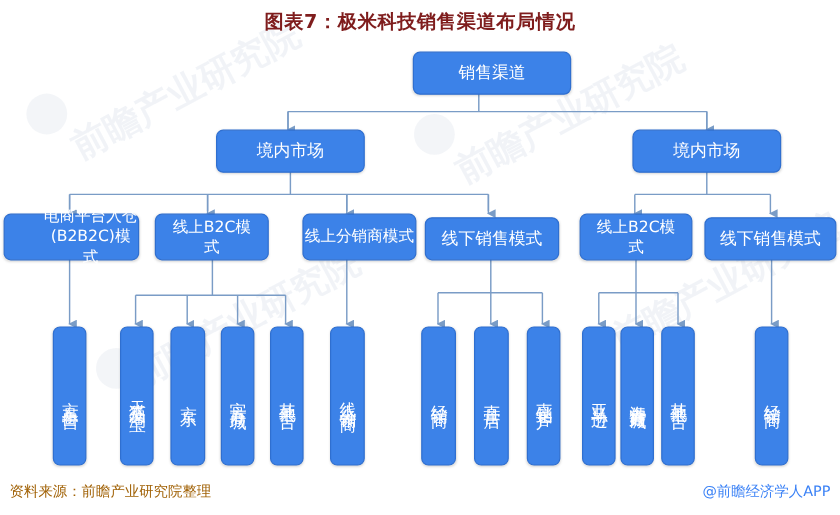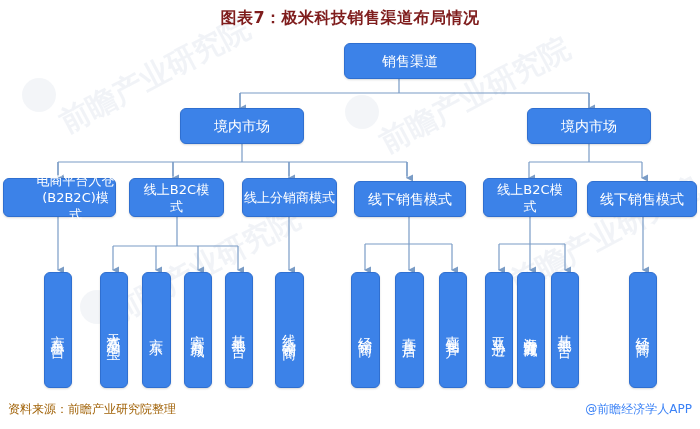--- a/index.html
+++ b/index.html
@@ -91,21 +91,21 @@
 <div class="node" style="left:527px;top:108px;width:124px;height:36px;font-size:14px;">
   <span>境内市场</span>
 </div>
 
 <div class="node" style="left:3px;top:178px;width:113px;height:39px;padding-left:32px;">
   <span>电商平台入仓(B2B2C)模式</span>
 </div>
 <div class="node" style="left:129px;top:178px;width:95px;height:39px;padding:0 10px;">
   <span>线上B2C模式</span>
 </div>
-<div class="node" style="left:242px;top:178px;width:95px;height:39px;padding:0 0;">
+<div class="node" style="left:252px;top:178px;width:95px;height:39px;padding:0 0;">
   <span>线上分销商模式</span>
 </div>
 <div class="node" style="left:354px;top:181px;width:112px;height:36px;font-size:14px;">
   <span>线下销售模式</span>
 </div>
 <div class="node" style="left:483px;top:178px;width:94px;height:39px;padding:0 10px;">
   <span>线上B2C模式</span>
 </div>
 <div class="node" style="left:587px;top:181px;width:110px;height:36px;font-size:14px;">
   <span>线下销售模式</span>

